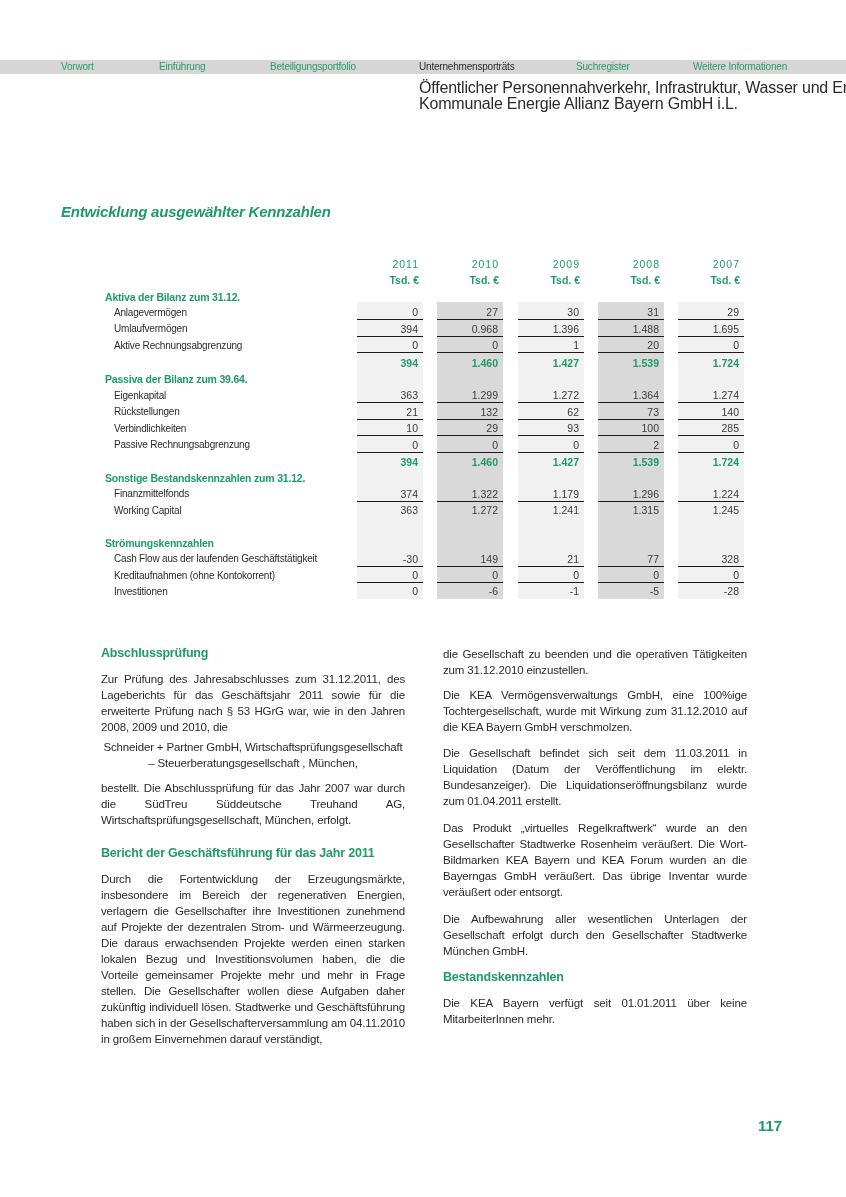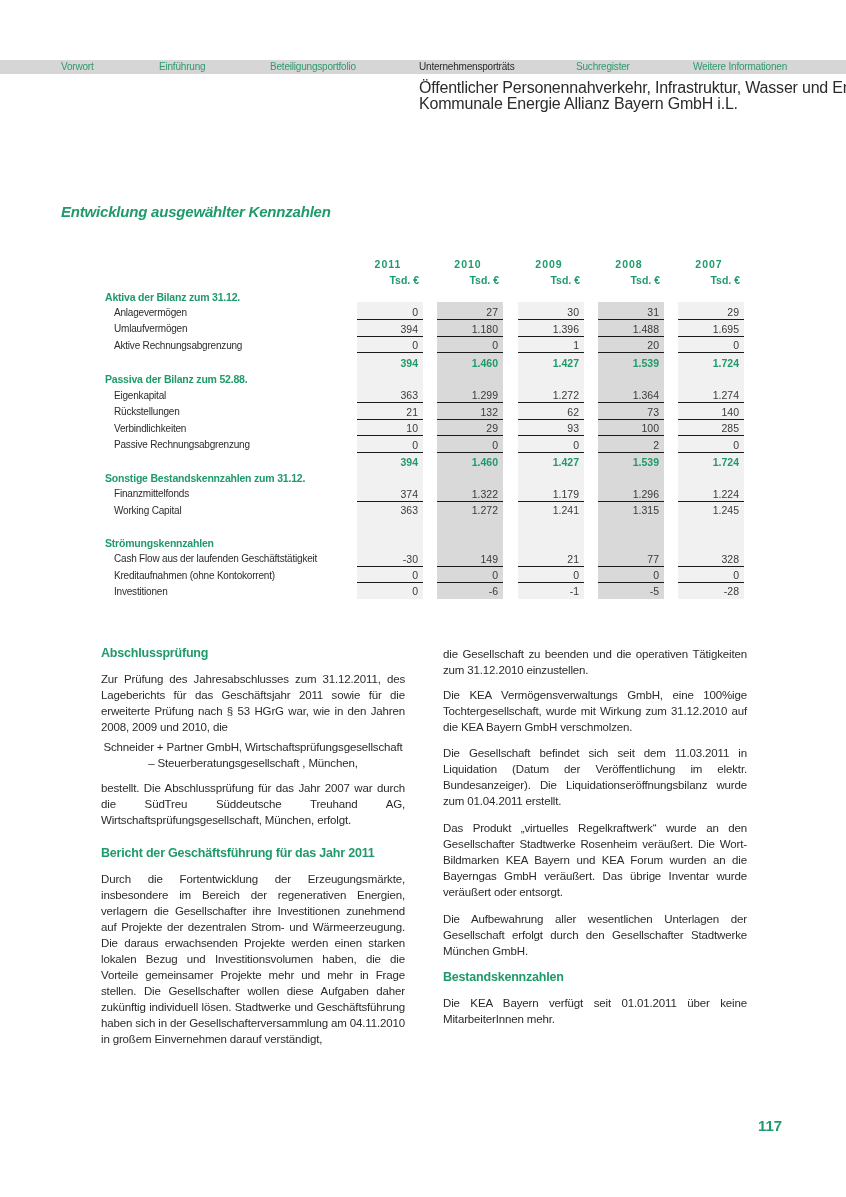--- a/index.html
+++ b/index.html
@@ -10,21 +10,21 @@
   .nav-item { position: absolute; top: 0; height: 14px; line-height: 14px; font-size: 10px; color: #2e9a6e; white-space: nowrap; letter-spacing: -0.2px; }
   .nav-item.active { color: #2b2b2b; }
   .sub { position: absolute; left: 419px; font-size: 16px; color: #2b2b2b; white-space: nowrap; letter-spacing: -0.2px; }
 
   .h1 { position: absolute; left: 61px; top: 203px; font-size: 15px; font-weight: bold; color: #1f9a6a; white-space: nowrap; letter-spacing: -0.2px; font-style: italic; }
 
   .col-bg { position: absolute; top: 302px; height: 297px; width: 66px; }
   .col-bg.light { background: #f1f1f1; }
   .col-bg.dark { background: #d9d9d9; }
 
-  .year { position: absolute; top: 258px; width: 66px; text-align: center; font-size: 10.5px; font-weight: bold; color: #1f9a6a; letter-spacing: 1px; padding-right: 4px; }
+  .year { position: absolute; top: 258px; width: 66px; text-align: right; font-size: 10.5px; font-weight: normal; color: #1f9a6a; letter-spacing: 1px; padding-right: 4px; }
   .unit { position: absolute; top: 274px; width: 66px; text-align: right; font-size: 10.5px; font-weight: bold; color: #1f9a6a; padding-right: 4px; }
 
   .sec-label { position: absolute; left: 105px; font-size: 10.5px; font-weight: bold; color: #1f9a6a; white-space: nowrap; letter-spacing: -0.2px; }
   .row-label { position: absolute; left: 114px; font-size: 10px; color: #2b2b2b; white-space: nowrap; letter-spacing: -0.2px; }
   .cell { position: absolute; width: 66px; height: 16px; text-align: right; padding-right: 5px; font-size: 10.5px; line-height: 16px; color: #3a3a3a; }
   .cell.ul { border-bottom: 1.5px solid #1a1a1a; }
   .cell.total { font-weight: bold; color: #1f9a6a; }
 
   .section-h { position: absolute; font-size: 12.5px; font-weight: bold; color: #1f9a6a; white-space: nowrap; letter-spacing: -0.2px; }
   .para { position: absolute; width: 304px; font-size: 11.5px; line-height: 16px; color: #2b2b2b; text-align: justify; letter-spacing: -0.15px; }
@@ -71,38 +71,38 @@
   <div class="row-label" style="top:323px">Umlaufvermögen</div>
   <div class="row-label" style="top:340px">Aktive Rechnungsabgrenzung</div>
 
   <div class="cell ul" style="left:357px;top:304px">0</div>
   <div class="cell ul" style="left:437px;top:304px">27</div>
   <div class="cell ul" style="left:518px;top:304px">30</div>
   <div class="cell ul" style="left:598px;top:304px">31</div>
   <div class="cell ul" style="left:678px;top:304px">29</div>
 
   <div class="cell ul" style="left:357px;top:321px">394</div>
-  <div class="cell ul" style="left:437px;top:321px">1.180</div>
+  <div class="cell ul" style="left:437px;top:321px">0.968</div>
   <div class="cell ul" style="left:518px;top:321px">1.396</div>
   <div class="cell ul" style="left:598px;top:321px">1.488</div>
   <div class="cell ul" style="left:678px;top:321px">1.695</div>
 
   <div class="cell ul" style="left:357px;top:337px">0</div>
   <div class="cell ul" style="left:437px;top:337px">0</div>
   <div class="cell ul" style="left:518px;top:337px">1</div>
   <div class="cell ul" style="left:598px;top:337px">20</div>
   <div class="cell ul" style="left:678px;top:337px">0</div>
 
   <div class="cell total" style="left:357px;top:355px">394</div>
   <div class="cell total" style="left:437px;top:355px">1.460</div>
   <div class="cell total" style="left:518px;top:355px">1.427</div>
   <div class="cell total" style="left:598px;top:355px">1.539</div>
   <div class="cell total" style="left:678px;top:355px">1.724</div>
 
-  <div class="sec-label" style="top:373px">Passiva der Bilanz zum 52.88.</div>
+  <div class="sec-label" style="top:373px">Passiva der Bilanz zum 39.64.</div>
   <div class="row-label" style="top:390px">Eigenkapital</div>
   <div class="row-label" style="top:406px">Rückstellungen</div>
   <div class="row-label" style="top:423px">Verbindlichkeiten</div>
   <div class="row-label" style="top:439px">Passive Rechnungsabgrenzung</div>
 
   <div class="cell ul" style="left:357px;top:387px">363</div>
   <div class="cell ul" style="left:437px;top:387px">1.299</div>
   <div class="cell ul" style="left:518px;top:387px">1.272</div>
   <div class="cell ul" style="left:598px;top:387px">1.364</div>
   <div class="cell ul" style="left:678px;top:387px">1.274</div>

